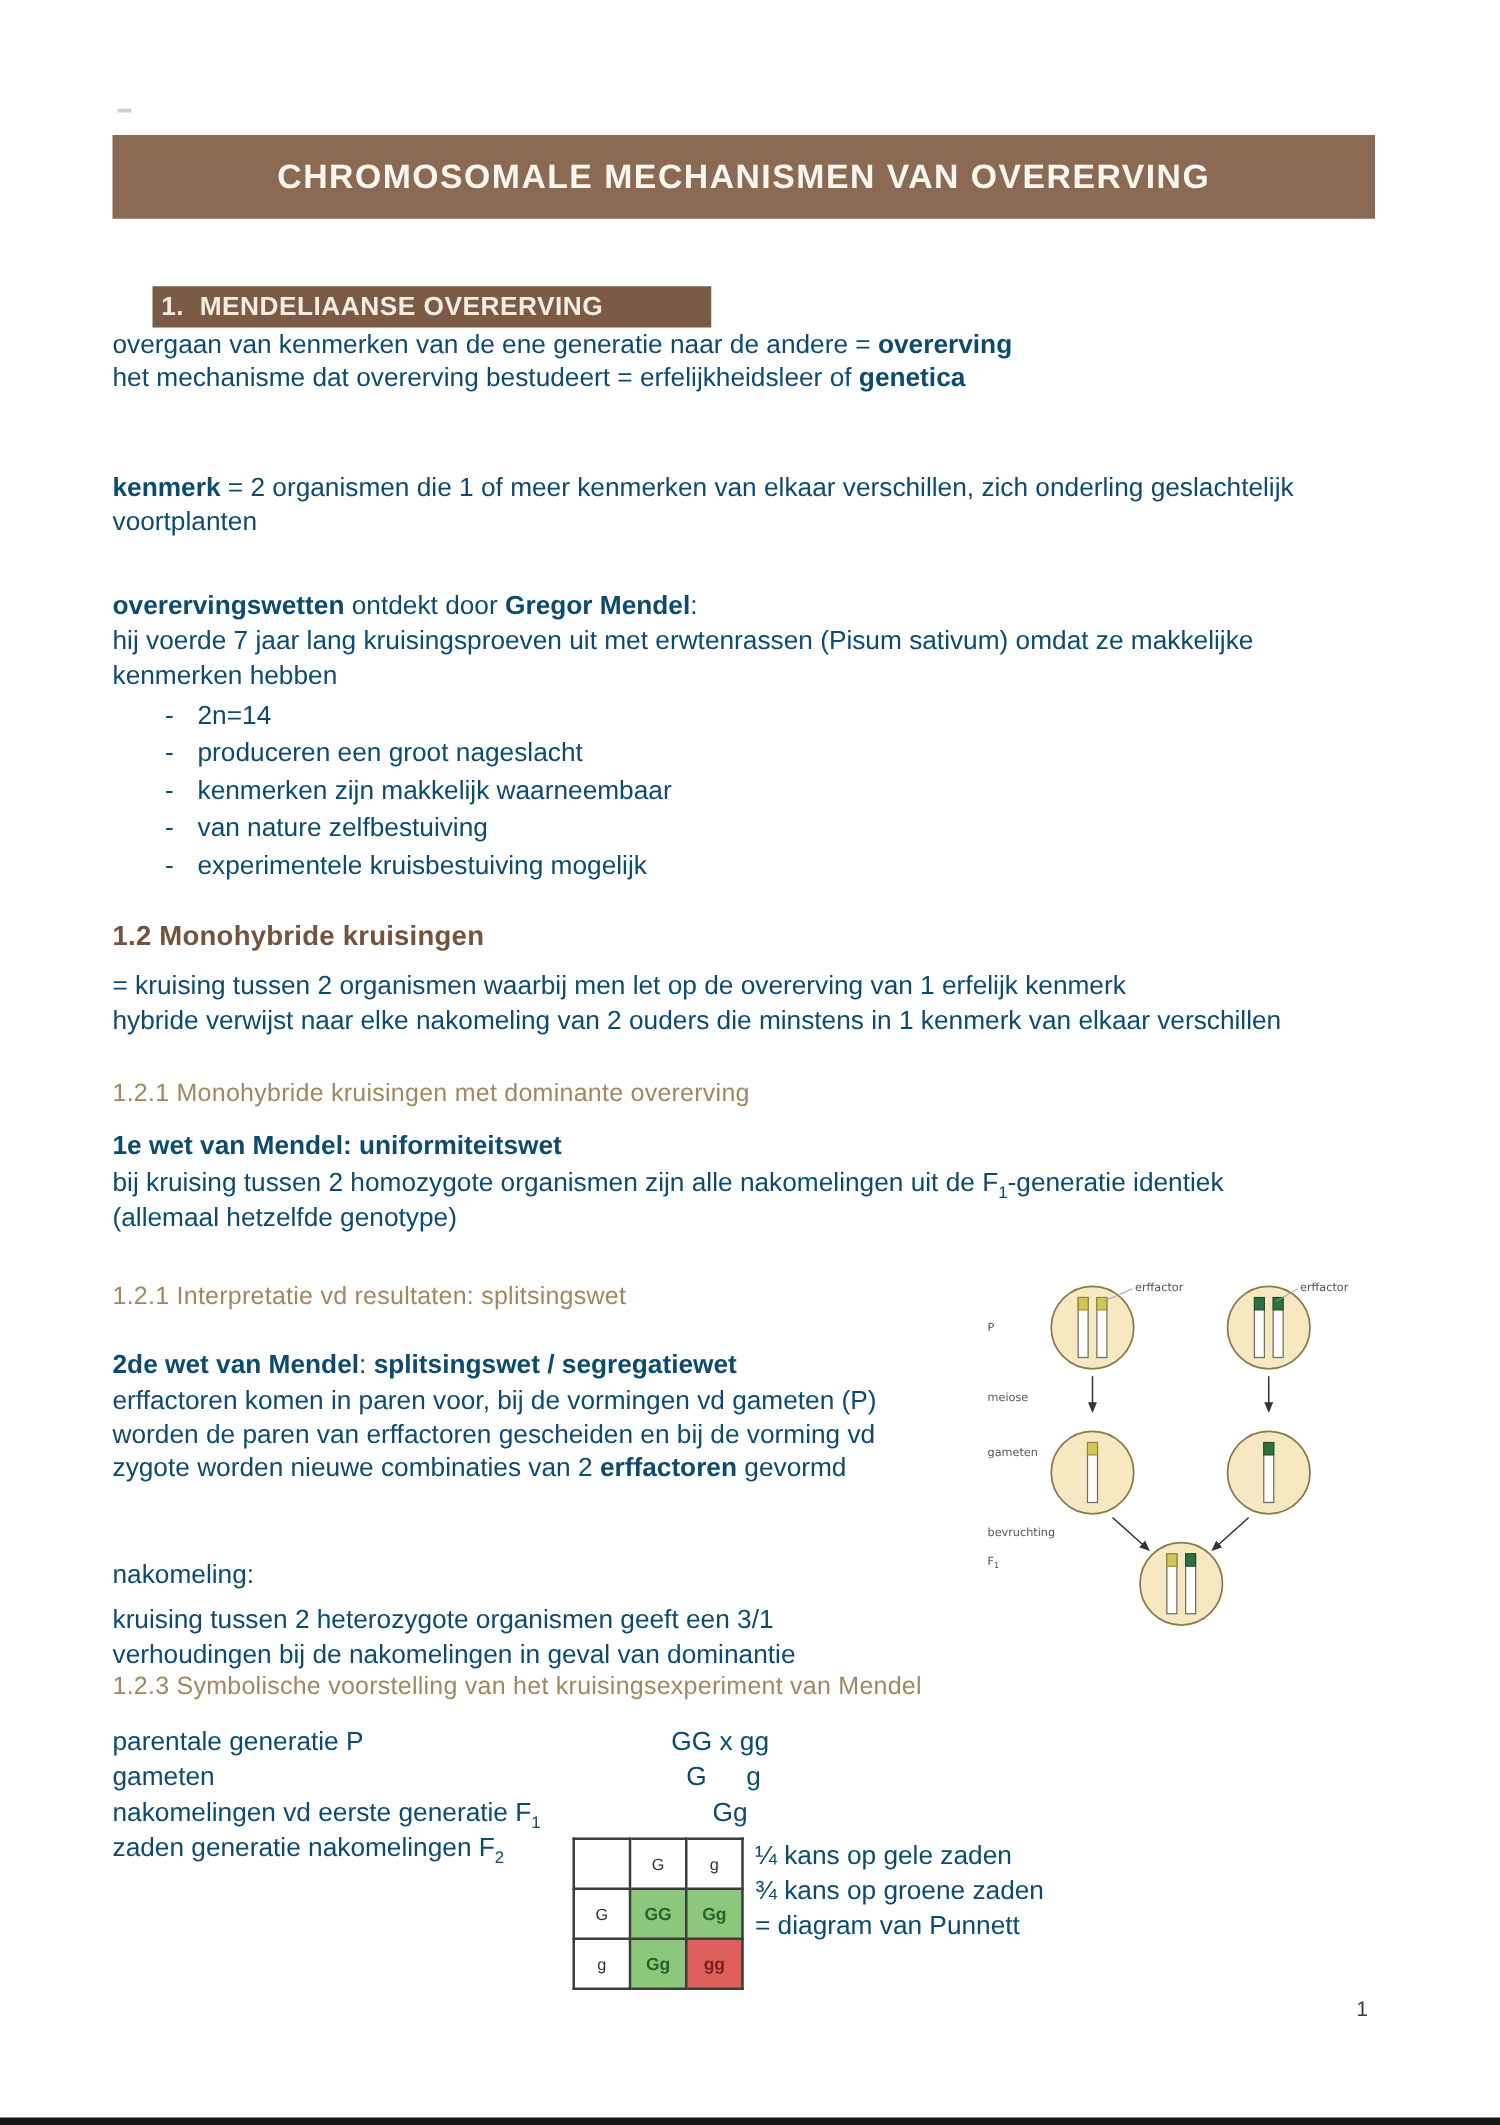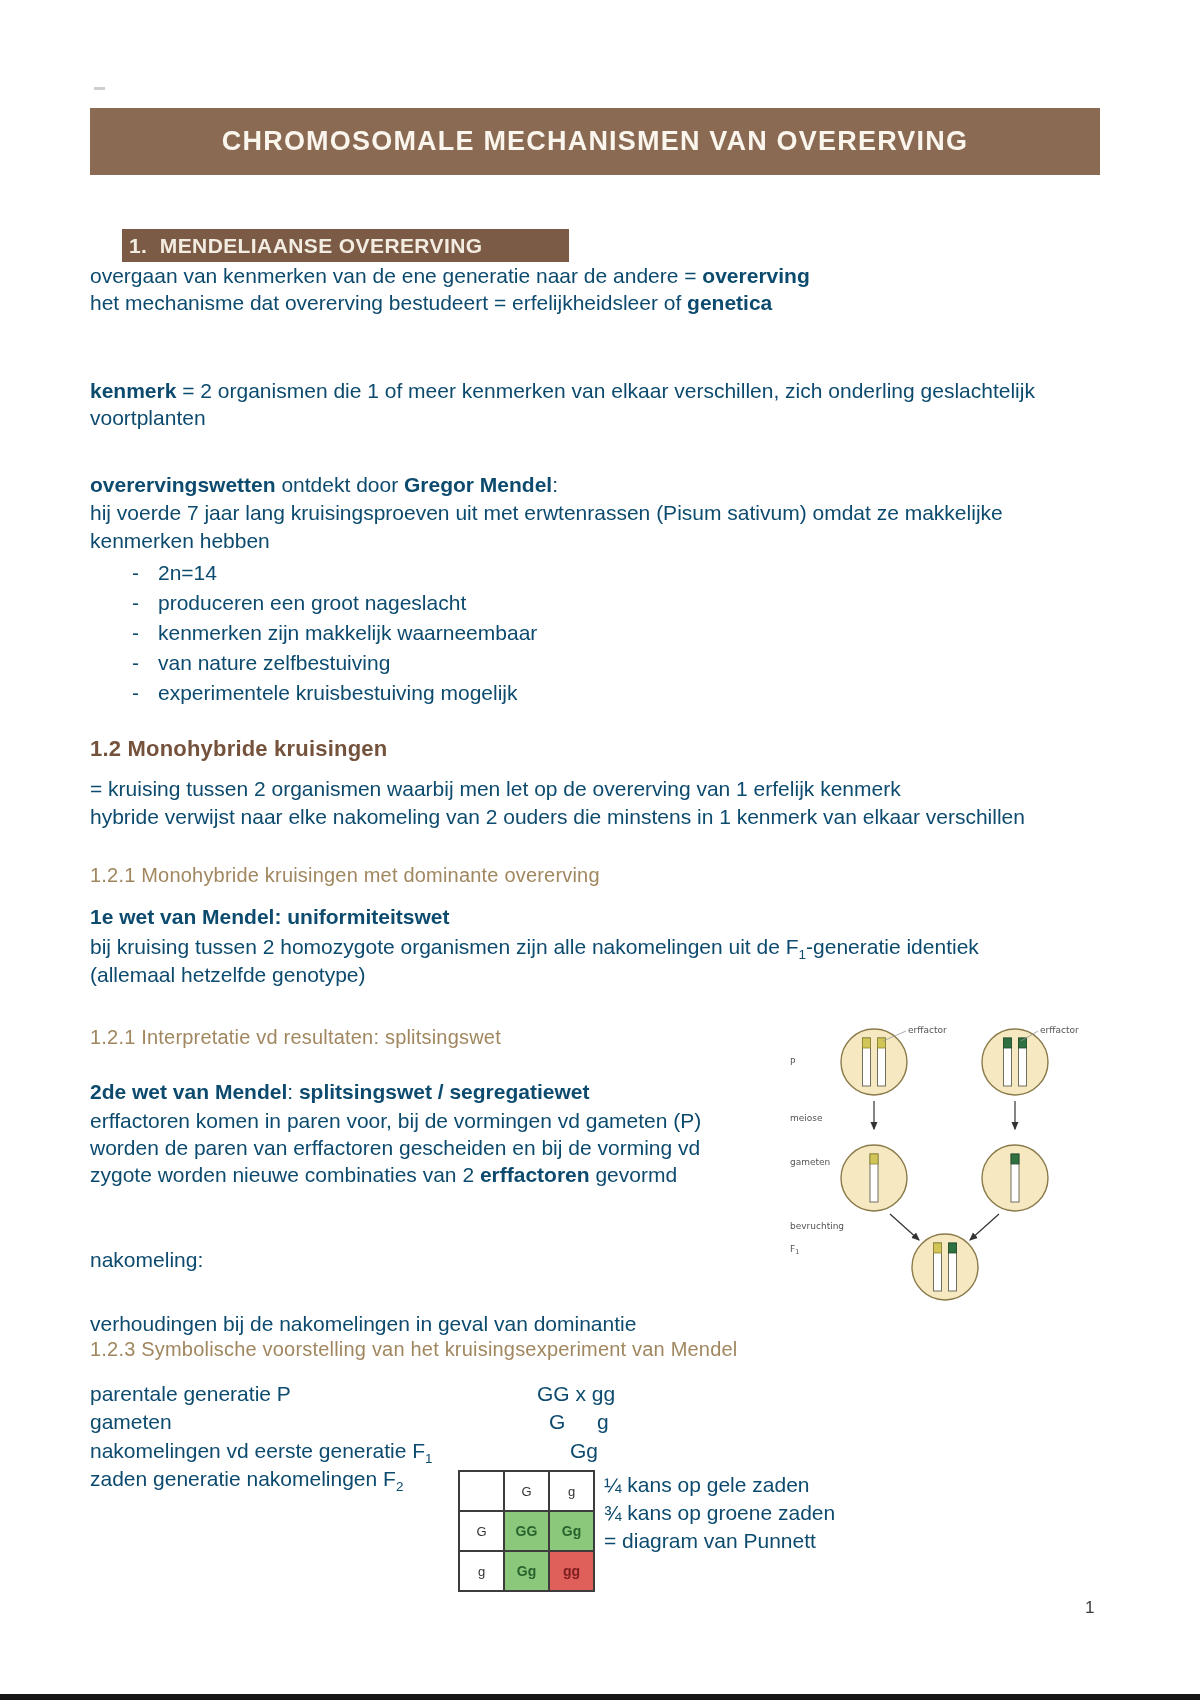--- a/index.html
+++ b/index.html
@@ -72,20 +72,21 @@
   <div class="tl" style="left:90px;top:906px"><span class="b">1e wet van Mendel: uniformiteitswet</span></div>
   <div class="tl" style="left:90px;top:936px"><span>bij kruising tussen 2 homozygote organismen zijn alle nakomelingen uit de F</span><sub>1</sub><span>-generatie identiek</span></div>
   <div class="tl" style="left:90px;top:964px"><span>(allemaal hetzelfde genotype)</span></div>
 
   <div class="h3" style="left:90px;top:1026px">1.2.1 Interpretatie vd resultaten: splitsingswet</div>
   <div class="tl" style="left:90px;top:1081px"><span class="b">2de wet van Mendel</span><span>: </span><span class="b">splitsingswet / segregatiewet</span></div>
   <div class="tl" style="left:90px;top:1137px"><span>worden de paren van erffactoren gescheiden en bij de vorming vd</span></div>
   <div class="tl" style="left:90px;top:1110px"><span>erffactoren komen in paren voor, bij de vormingen vd gameten (P)</span></div>
   <div class="tl" style="left:90px;top:1164px"><span>zygote worden nieuwe combinaties van 2 </span><span class="b">erffactoren</span><span> gevormd</span></div>
   <div class="tl" style="left:90px;top:1249px"><span>nakomeling:</span></div>
+  <div class="tl" style="left:90px;top:1285px"><span>kruising tussen 2 heterozygote organismen geeft een 3/1</span></div>
   <div class="tl" style="left:90px;top:1313px"><span>verhoudingen bij de nakomelingen in geval van dominantie</span></div>
 
   <svg class="diag" width="320" height="310" viewBox="0 0 320 310">
     <defs>
       <marker id="arr" markerWidth="8" markerHeight="8" refX="6" refY="3" orient="auto">
         <path d="M0,0 L7,3 L0,6 z" fill="#333"></path>
       </marker>
     </defs>
 
     <circle class="cell" cx="104" cy="57" r="33"></circle>

